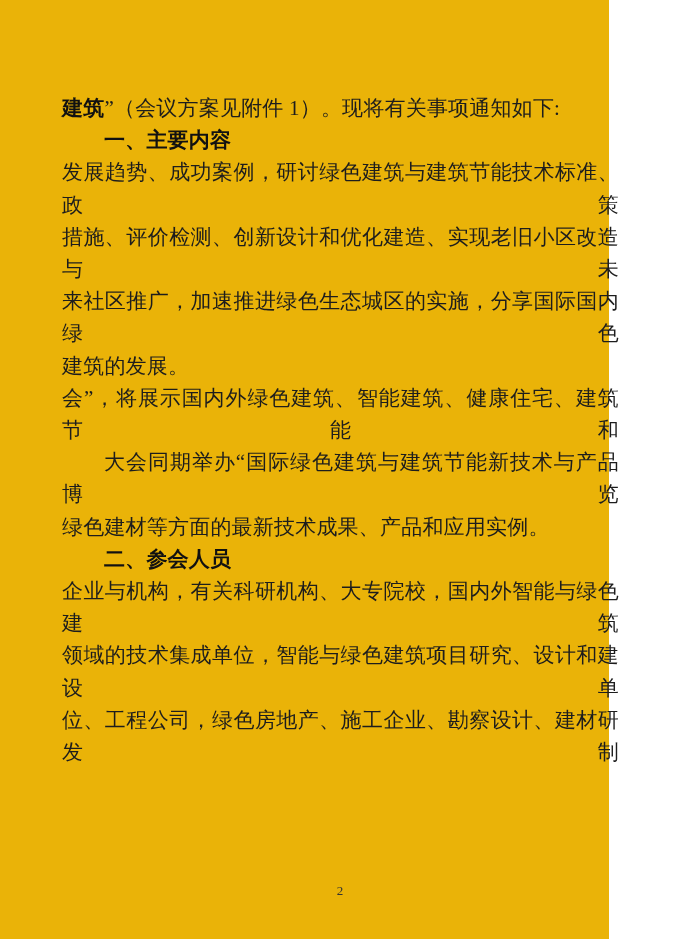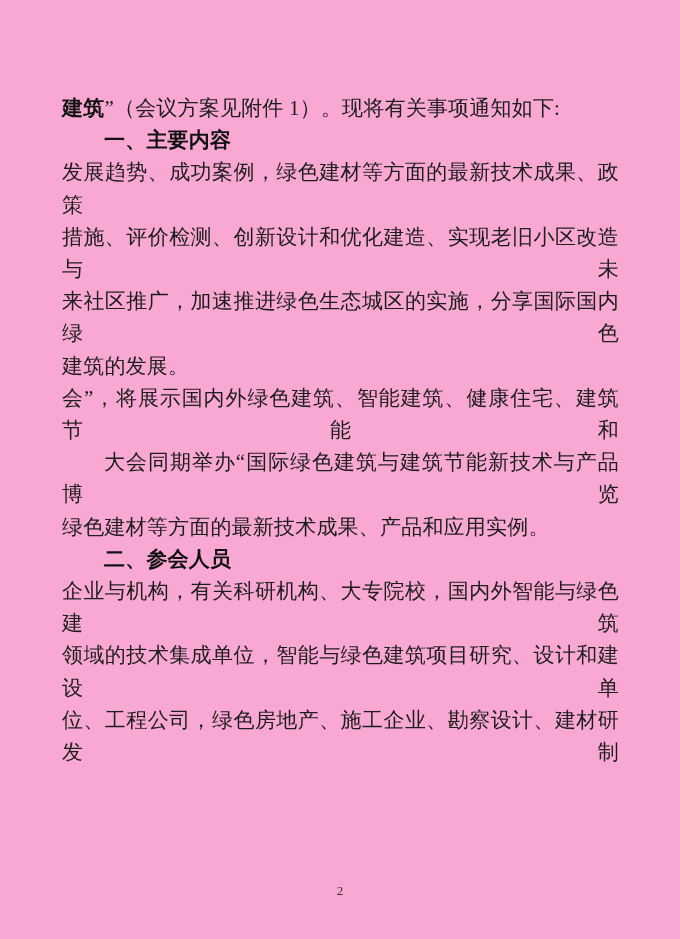--- a/index.html
+++ b/index.html
@@ -5,22 +5,22 @@
   html, body { margin: 0; padding: 0; }
   body {
     width: 680px; height: 939px;
     background: #ffffff;
     font-family: "Liberation Serif", "DejaVu Serif", serif;
     color: #1d1d1d;
     overflow: hidden;
   }
   .page {
     position: relative;
-    width: 680px; height: 939px;
-    background: #f9a8d4;
+    width: 609px; height: 939px;
+    background: #eab308;
   }
   .content {
     position: absolute;
     left: 62px; top: 92px; width: 557px;
     font-size: 21px;
     line-height: 32.2px;
     letter-spacing: 0.2px;
   }
   p.line {
     margin: 0; padding: 0;
@@ -53,21 +53,21 @@
 </head>
 <body>
 
 <div class="page">
   <div class="content">
 
     <p class="line"><span class="lead-bold">建筑</span><span>”（会议方案见附件 1）。现将有关事项通知如下:</span></p>
 
     <p class="line heading indent">一、主要内容</p>
 
-    <p class="line fill">发展趋势、成功案例，绿色建材等方面的最新技术成果、政策</p>
+    <p class="line fill">发展趋势、成功案例，研讨绿色建筑与建筑节能技术标准、政策</p>
     <p class="line fill">措施、评价检测、创新设计和优化建造、实现老旧小区改造与未</p>
     <p class="line fill">来社区推广，加速推进绿色生态城区的实施，分享国际国内绿色</p>
     <p class="line">建筑的发展。</p>
 
     <p class="line fill">会”，将展示国内外绿色建筑、智能建筑、健康住宅、建筑节能和</p>
     <p class="line fill indent">大会同期举办“国际绿色建筑与建筑节能新技术与产品博览</p>
     <p class="line">绿色建材等方面的最新技术成果、产品和应用实例。</p>
 
     <p class="line heading indent">二、参会人员</p>
 

